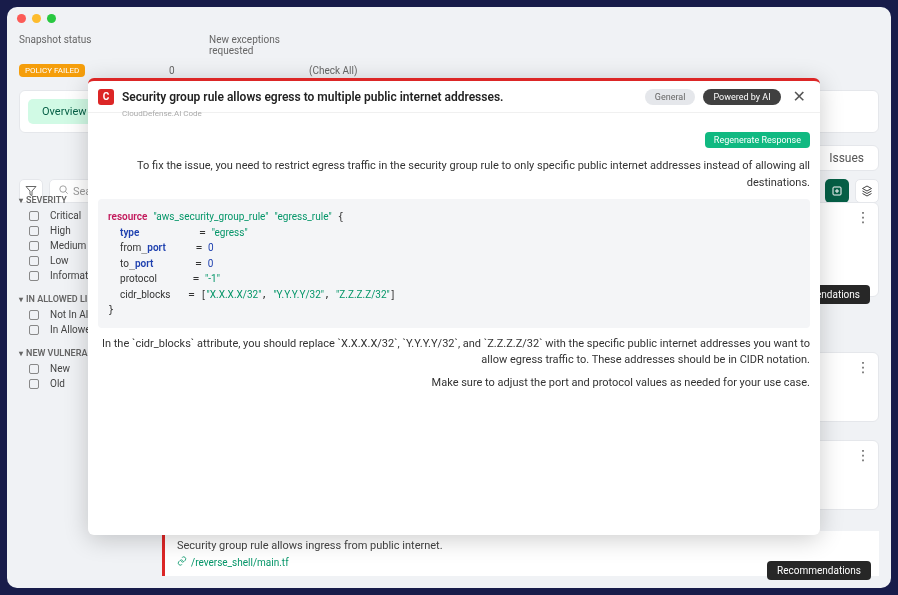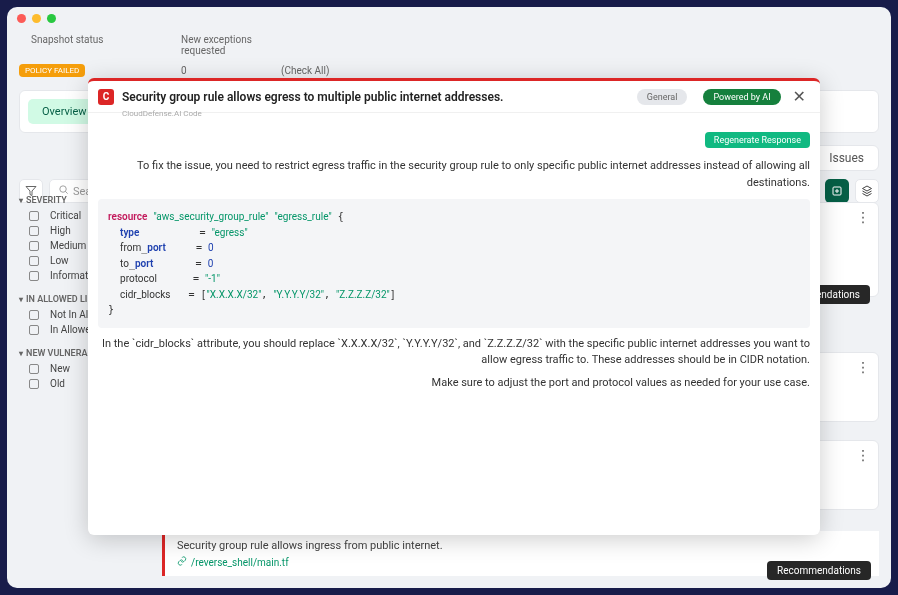--- a/index.html
+++ b/index.html
@@ -4,21 +4,21 @@
 <style>
 * { margin: 0; padding: 0; box-sizing: border-box; font-family: -apple-system, BlinkMacSystemFont, "Segoe UI", Roboto, sans-serif; }
 body { background: #181c4a; width: 898px; height: 595px; overflow: hidden; position: relative; }
 .window { position: absolute; top: 7px; left: 7px; right: 7px; bottom: 7px; background: #f0f2f5; border-radius: 10px; overflow: hidden; }
 .traffic { position: absolute; top: 7px; left: 10px; display: flex; gap: 6px; }
 .dot { width: 9px; height: 9px; border-radius: 50%; }
 .dot.r { background: #fc5b57; }
 .dot.y { background: #fdbc2e; }
 .dot.g { background: #28c840; }
 .bg-content { position: absolute; top: 25px; left: 0; right: 0; bottom: 0; }
-.bg-row { display: flex; padding: 2px 24px; font-size: 10px; color: #666; }
+.bg-row { display: flex; padding: 2px 12px; font-size: 10px; color: #666; gap: 40px; }
 .bg-row > div:nth-child(1) { width: 150px; }
 .bg-row > div:nth-child(2) { width: 100px; }
 .policy-badge { display: inline-block; background: #f59e0b; color: #fff; font-size: 8px; padding: 2px 6px; border-radius: 4px; margin: 4px 12px; }
 .overview-bar { margin: 12px; padding: 8px; background: #fff; border: 1px solid #e5e7eb; border-radius: 6px; display: flex; align-items: center; }
 .overview-btn { background: #d1fae5; color: #065f46; border: none; padding: 6px 14px; border-radius: 5px; font-size: 11px; cursor: pointer; }
 .tabs-bar { margin: 0 12px; display: flex; justify-content: flex-end; }
 .tab-btn { background: #fff; border: 1px solid #e5e7eb; border-radius: 6px; padding: 5px 14px; font-size: 12px; color: #555; cursor: pointer; }
 .toolbar { margin: 8px 12px; display: flex; align-items: center; gap: 6px; }
 .toolbar .filter-icon { width: 24px; height: 24px; background: #fff; border: 1px solid #e5e7eb; border-radius: 5px; display: flex; align-items: center; justify-content: center; font-size: 12px; color: #666; cursor: pointer; }
 .search-box { flex: 1; border: 1px solid #e5e7eb; background: #fff; border-radius: 5px; padding: 4px 8px; font-size: 11px; color: #999; display: flex; align-items: center; gap: 4px; }
@@ -36,21 +36,21 @@
 .bottom-finding { position: absolute; bottom: 12px; left: 155px; right: 12px; background: #fff; border-left: 3px solid #dc2626; padding: 8px 12px; font-size: 11px; }
 .finding-text { color: #444; margin-bottom: 4px; }
 .finding-link { color: #059669; font-size: 10px; display: flex; align-items: center; gap: 4px; }
 .modal { position: absolute; top: 78px; left: 88px; right: 78px; bottom: 60px; background: #fff; border-radius: 6px; box-shadow: 0 4px 24px rgba(0,0,0,0.2); display: flex; flex-direction: column; border-top: 3px solid #dc2626;}
 .modal-header { display: flex; align-items: center; padding: 6px 10px; border-bottom: 1px solid #f0f0f0; gap: 8px; }
 .modal-icon { width: 16px; height: 16px; background: #dc2626; border-radius: 3px; display: flex; align-items: center; justify-content: center; color: #fff; font-size: 10px; font-weight: bold; }
 .modal-title { font-size: 12px; font-weight: 600; color: #222; flex: 1; }
 .modal-subtitle { font-size: 8px; color: #aaa; padding: 0 10px 4px 34px; margin-top: -4px; }
 .pill { font-size: 9px; padding: 3px 10px; border-radius: 10px; cursor: pointer; }
 .pill.gray { background: #e5e7eb; color: #666; }
-.pill.green { background: #15803d; color: #fff; margin-left: 8px; }
+.pill.green { background: #404040; color: #fff; }
 .close-x { font-size: 16px; color: #555; cursor: pointer; padding: 0 4px; }
 .modal-body { flex: 1; overflow: auto; padding: 6px 10px; font-size: 11px; color: #333; }
 .regen-row { display: flex; justify-content: flex-end; padding: 4px 0; }
 .regen-btn { background: #10b981; color: #fff; font-size: 9px; padding: 3px 9px; border-radius: 4px; border: none; cursor: pointer; text-align: right; }
 .body-text { margin: 6px 0; line-height: 1.5; text-align: right; }
 .code-block { background: #f4f5f7; border-radius: 4px; padding: 10px; font-family: Menlo, Consolas, monospace; font-size: 10px; line-height: 1.55; margin: 8px 0; white-space: pre; overflow-x: auto; color: #333; }
 .code-block .kw { color: #c2185b; font-weight: 600; }
 .code-block .str { color: #059669; }
 .code-block .num { color: #1e40af; }
 .code-block .attr { color: #333; margin-top: 12px; }

